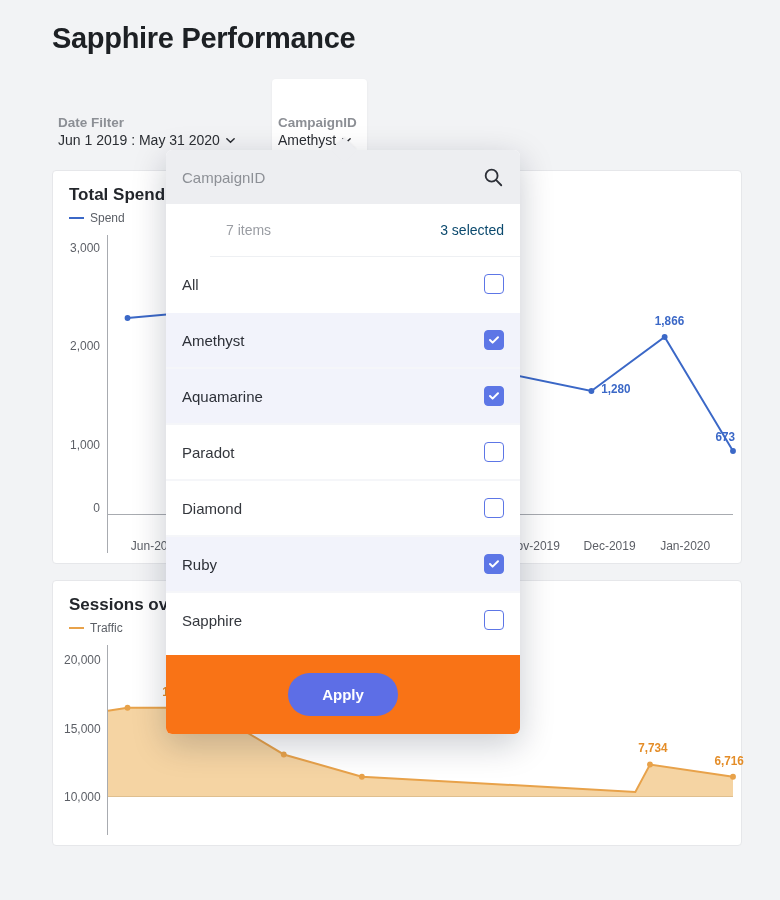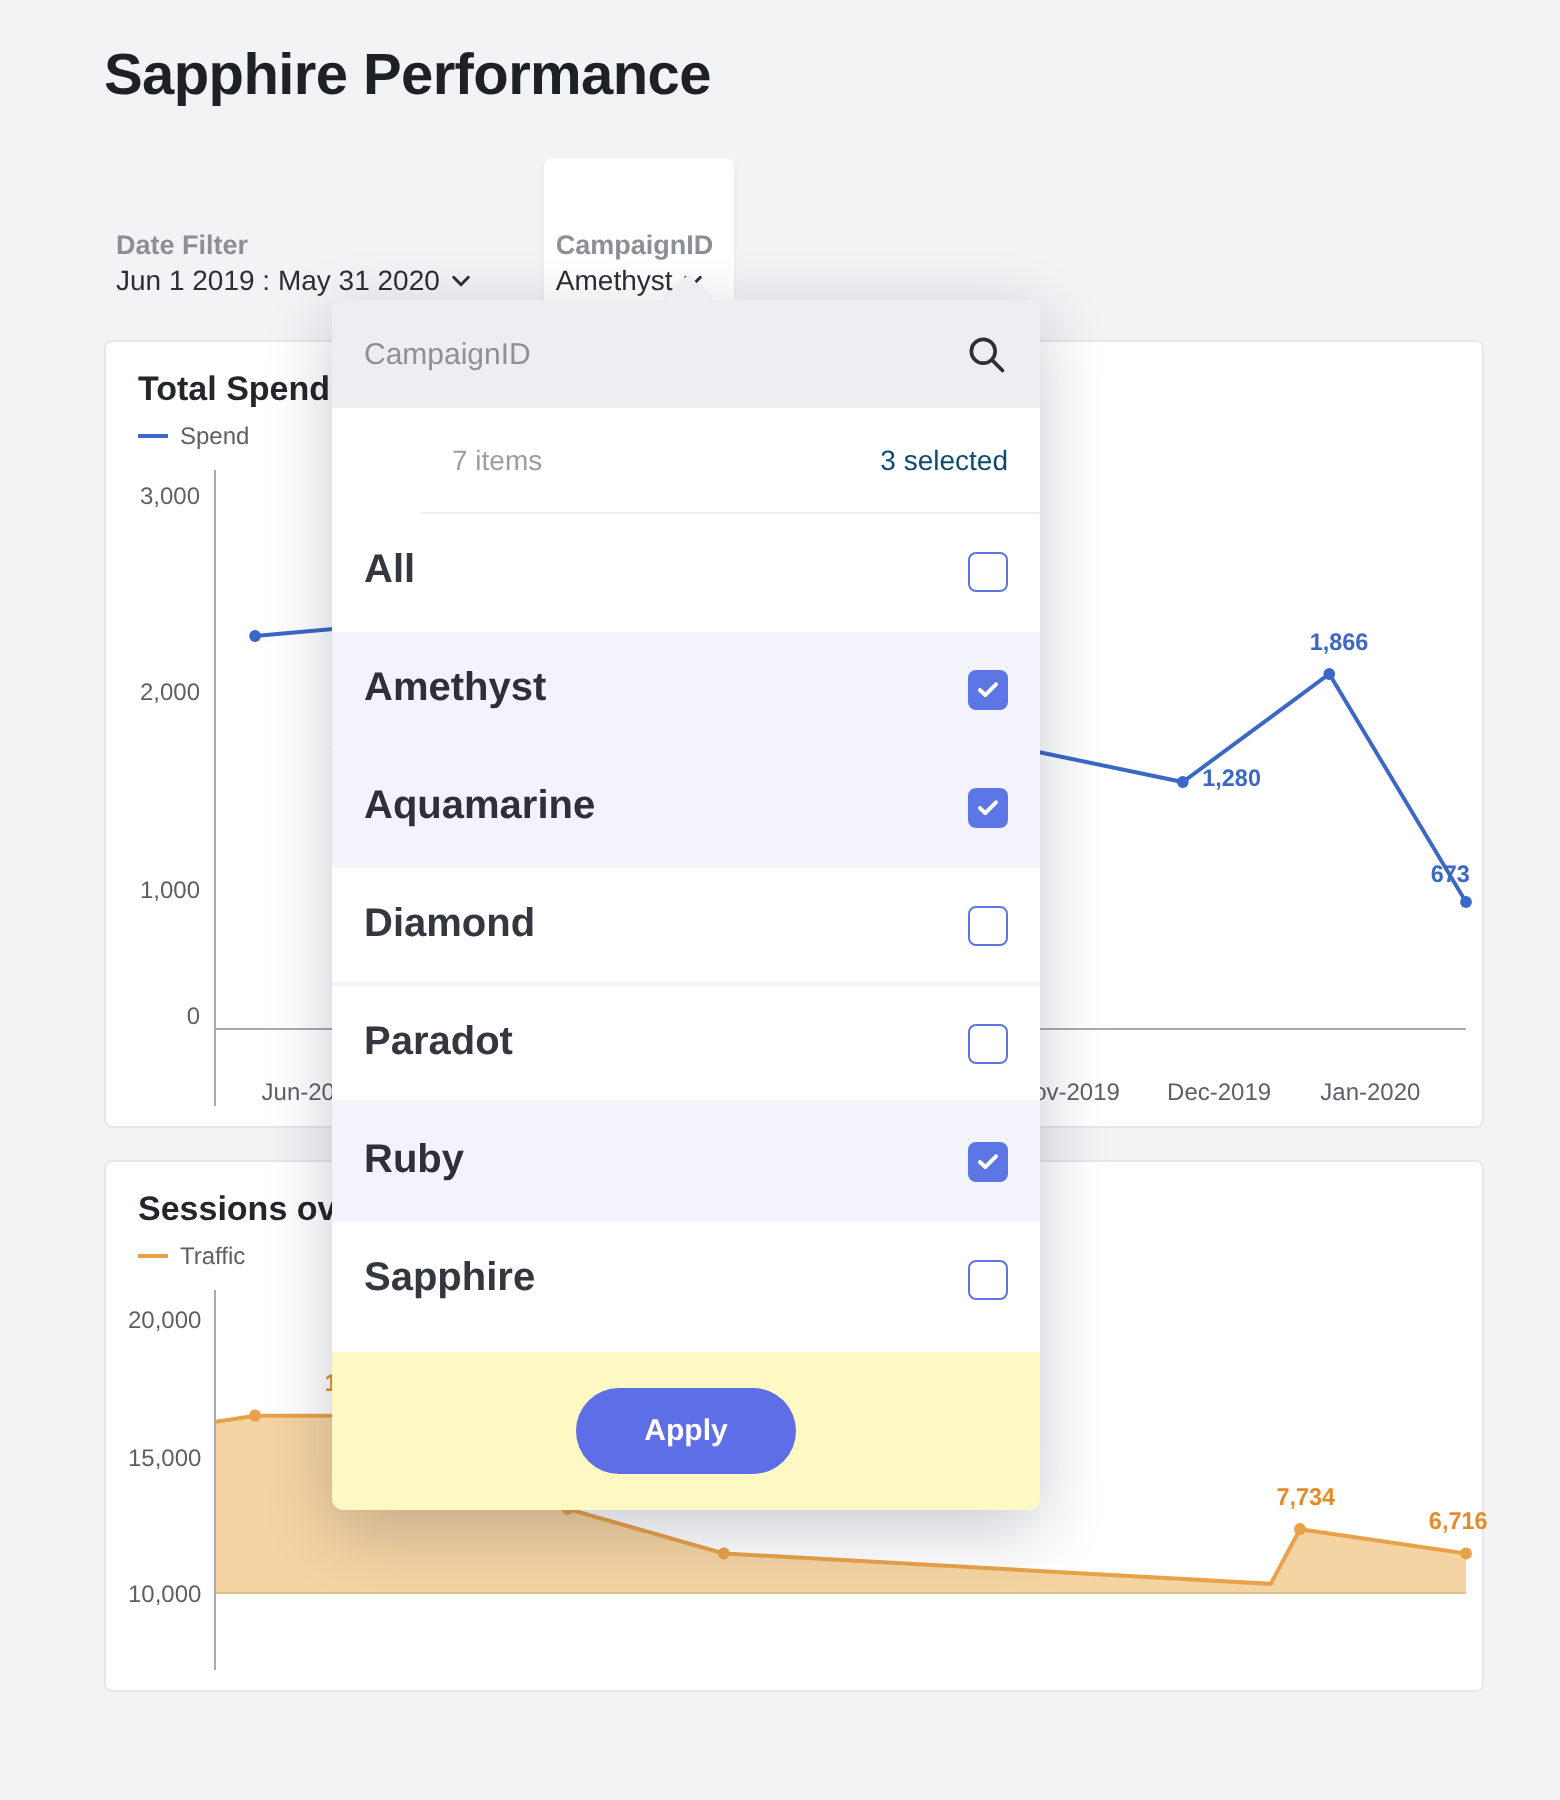--- a/index.html
+++ b/index.html
@@ -171,43 +171,43 @@
     .po-meta-count { color:#9a9da3; }
     .po-meta-sel { color:#0c4a6e; font-weight:500; }
     .po-list { background:#f5f6f9; }
     .po-row {
       background:#ffffff;
       margin-bottom:2px;
       padding:17px 16px;
       display:flex;
       align-items:center;
       justify-content:space-between;
-      font-size:20px;
-      font-weight:700;
+      font-size:15px;
+      font-weight:400;
       color:#34373d;
       cursor:pointer;
     }
     .po-row.selected {
       background:#f2f3fb;
       color:#2d3038;
     }
     .cbx {
       width:20px; height:20px;
       border:1.5px solid #5d76e6;
       border-radius:4px;
       display:flex;align-items:center;justify-content:center;
       background:#fff;
     }
     .cbx.on { background:#5d76e6; border-color:#5d76e6; }
     .cbx svg { width:12px; height:12px; }
     .po-foot {
       padding:18px 0;
       display:flex;
       justify-content:center;
-      background:#fef9c3;
+      background:#f97316;
       margin-top:8px;
     }
     .apply-btn {
       background:#5d6ee6;
       color:#fff;
       font-size:15px;
       font-weight:600;
       padding:13px 34px;
       border:none;
       border-radius:24px;
@@ -342,25 +342,25 @@
       </div>
       <div class="po-row selected">
         <span>Aquamarine</span>
         <span class="cbx on">
           <svg viewBox="0 0 12 12">
             <path d="M2 6l2.6 2.6L10 3.2" stroke="#fff" stroke-width="2" fill="none" stroke-linecap="round" stroke-linejoin="round"></path>
           </svg>
         </span>
       </div>
       <div class="po-row">
+        <span>Paradot</span>
+        <span class="cbx"></span>
+      </div>
+      <div class="po-row">
         <span>Diamond</span>
-        <span class="cbx"></span>
-      </div>
-      <div class="po-row">
-        <span>Paradot</span>
         <span class="cbx"></span>
       </div>
       <div class="po-row selected">
         <span>Ruby</span>
         <span class="cbx on">
           <svg viewBox="0 0 12 12">
             <path d="M2 6l2.6 2.6L10 3.2" stroke="#fff" stroke-width="2" fill="none" stroke-linecap="round" stroke-linejoin="round"></path>
           </svg>
         </span>
       </div>

